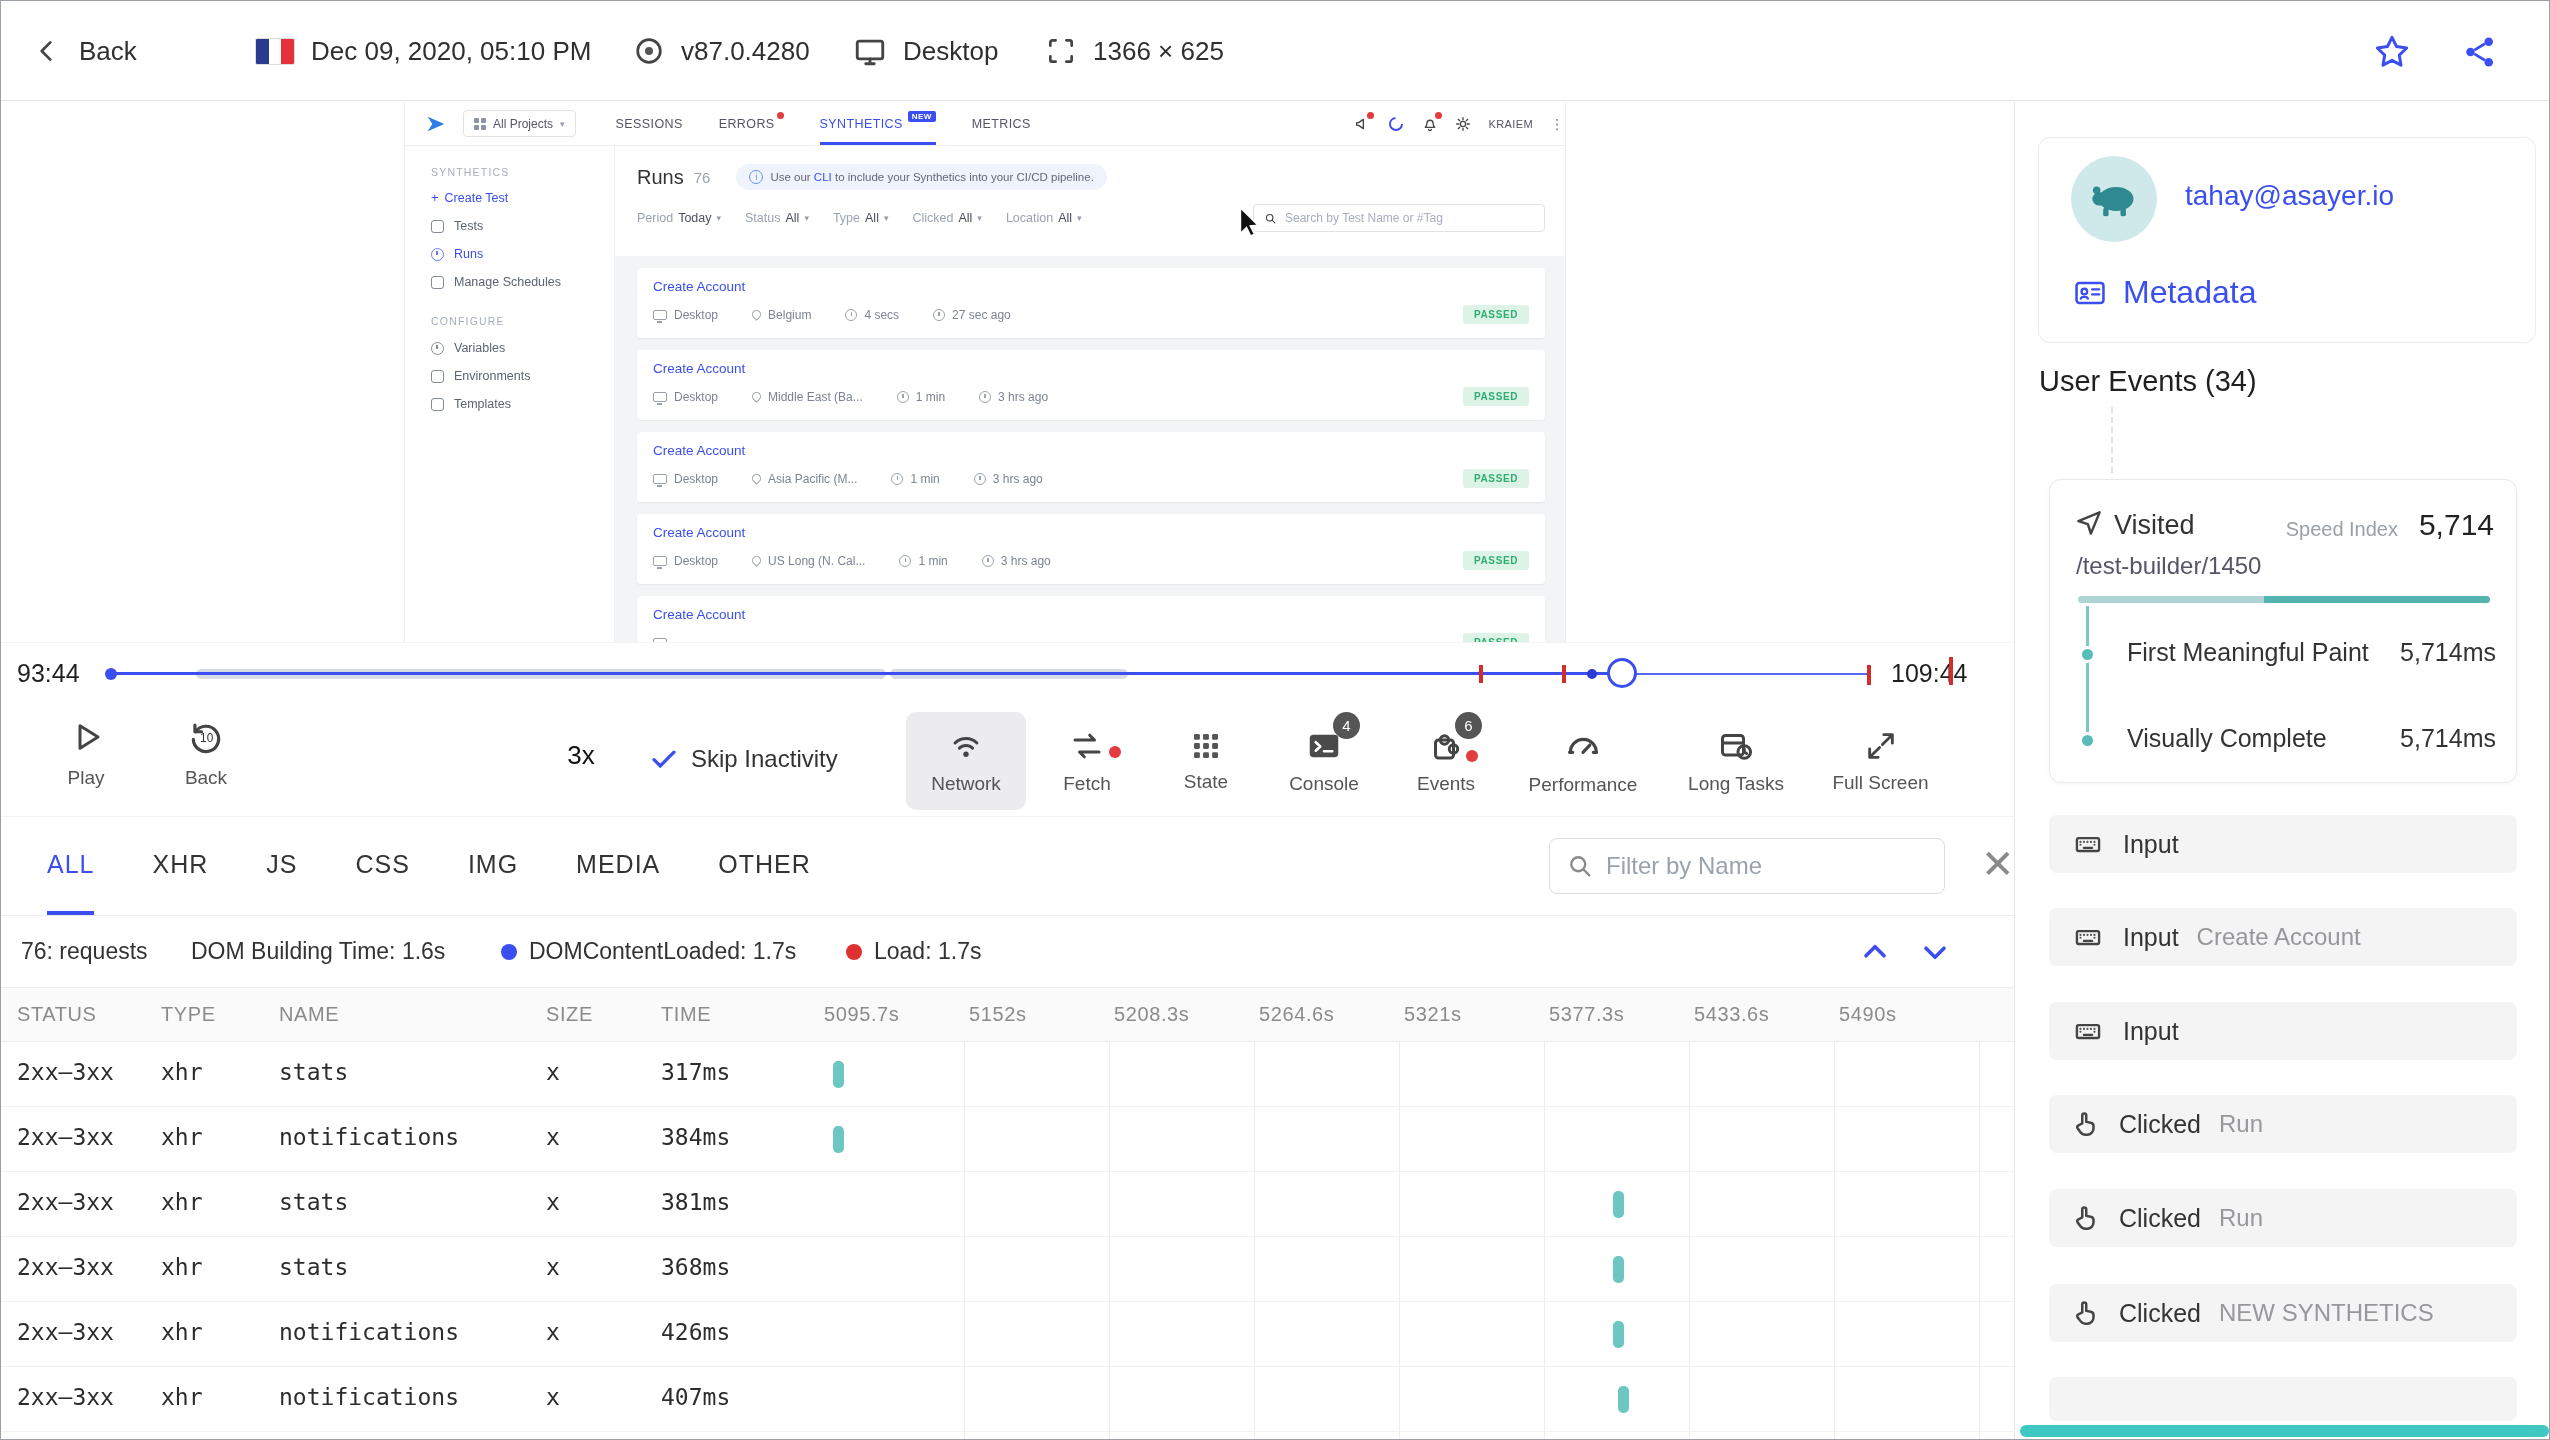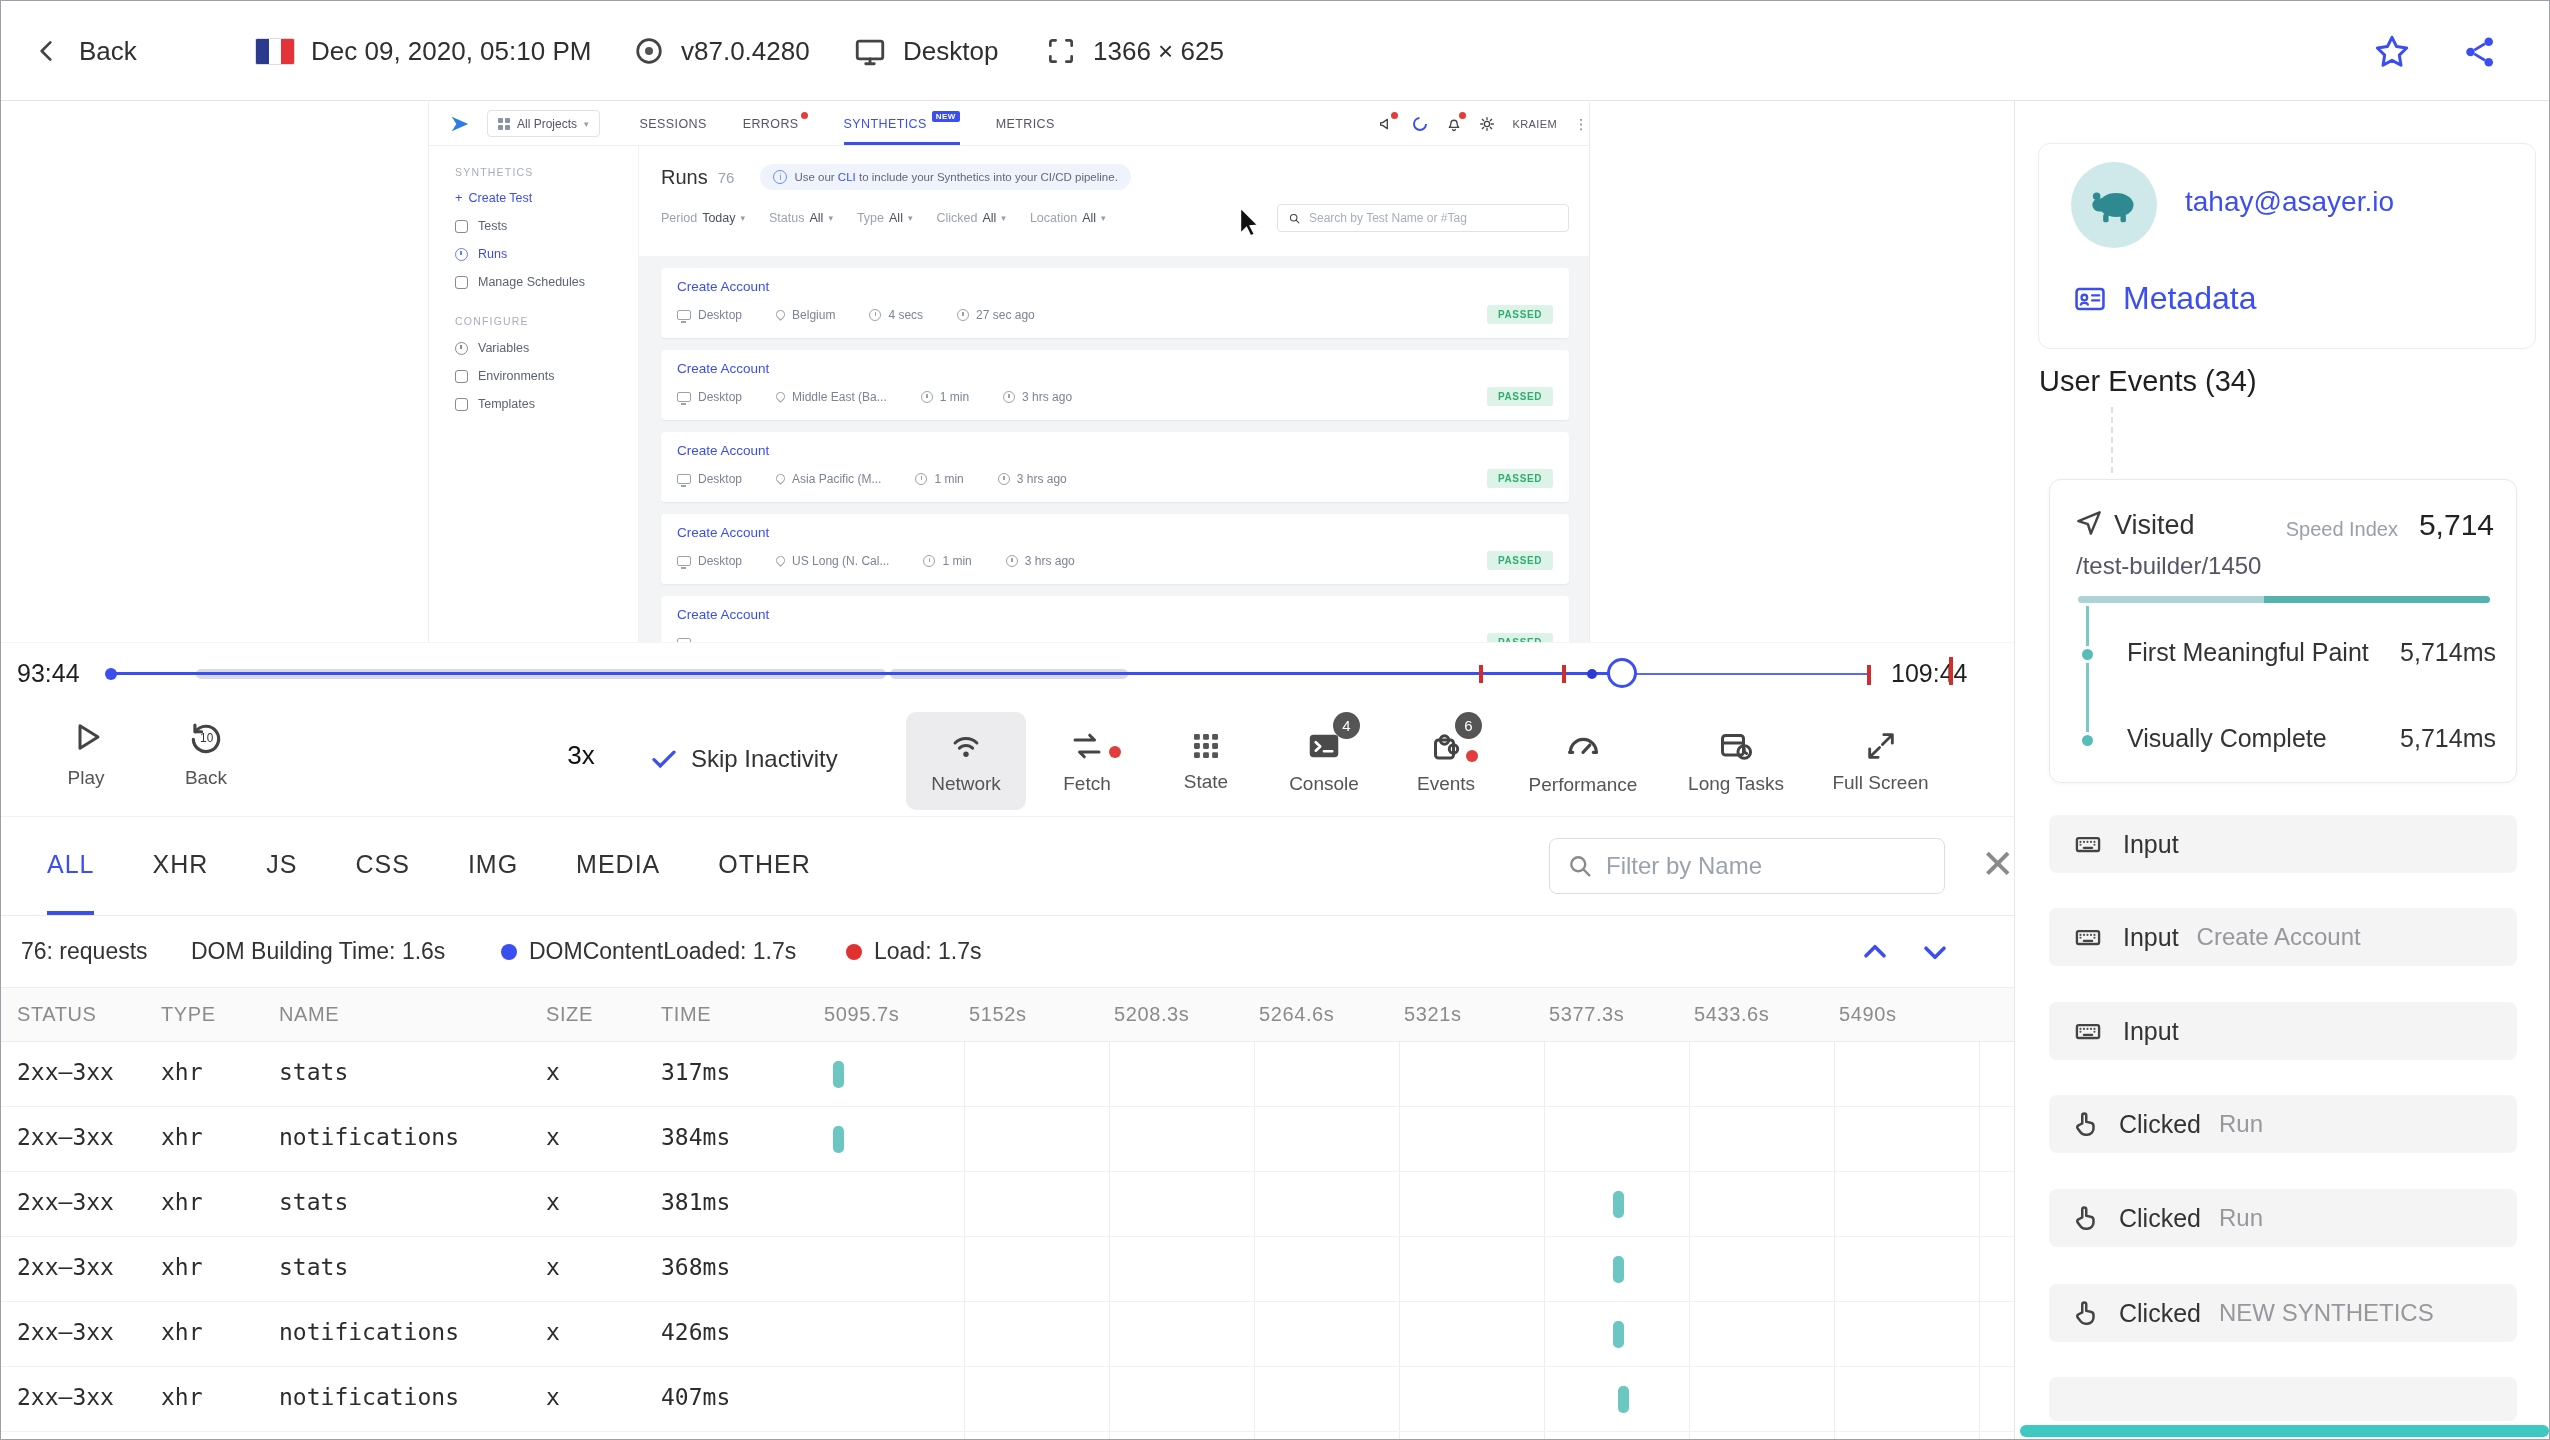--- a/index.html
+++ b/index.html
@@ -16,21 +16,21 @@
 .flagbox{width:40px;height:27px;border:1px solid #ddd;border-radius:2px;overflow:hidden;display:flex}
 .flagbox i{flex:1}
 .tb-ic{display:flex;align-items:center;justify-content:center}
 .tbbtn{position:absolute;top:28px;width:46px;height:46px;display:flex;align-items:center;justify-content:center;cursor:pointer}
 
 
 .leftpane{position:absolute;top:101px;left:0;width:2013px;height:1339px;background:#fff}
 
 
 .viewport{position:absolute;top:0;left:0;width:2013px;height:540px;background:#fff;overflow:hidden}
-.rapp{position:absolute;left:428px;top:0;width:1160px;height:540px;background:#0ea5e9;box-shadow:0 0 0 1px #ececec;font-size:13px;color:#445;overflow:hidden}
+.rapp{position:absolute;left:404px;top:0;width:1160px;height:540px;background:#0ea5e9;box-shadow:0 0 0 1px #ececec;font-size:13px;color:#445;overflow:hidden}
 .rnav{position:absolute;top:0;left:0;right:0;height:44px;border-bottom:1px solid #efefef;display:flex;align-items:center;background:#fff}
 .rlogo{margin-left:20px}
 .rproj{margin-left:16px;display:flex;align-items:center;gap:7px;border:1px solid #e2e2e2;border-radius:4px;height:27px;padding:0 10px;font-size:12px;color:#556}
 .gridic{display:inline-grid;grid-template-columns:5px 5px;gap:2px}
 .gridic i{width:5px;height:5px;background:#8a93a3;border-radius:1px}
 .chev{font-size:9px;color:#99a;font-style:normal}
 .rtabs{display:flex;align-items:center;gap:36px;margin-left:40px;height:100%}
 .rtab{position:relative;display:flex;align-items:center;height:100%;font-size:12.5px;letter-spacing:.4px;color:#556}
 .rtab.active{color:#3b4ef0;box-shadow:inset 0 -3px 0 #3b4ef0}
 .newb{background:#3b4ef0;color:#fff;font-size:8px;padding:1px 4px;border-radius:2px;margin-left:5px;transform:translateY(-7px)}
@@ -114,21 +114,21 @@
 .nhead span{position:absolute;top:15px}
 .nbody{position:absolute;top:54px;left:0;right:0;bottom:0}
 .nrow{position:absolute;left:0;right:0;height:65px;border-bottom:1px solid #f1f1f1;font-family:"DejaVu Sans Mono",monospace;font-size:23px;color:#2c2c2c;cursor:pointer}
 .nrow span{position:absolute;top:17px}
 .c1{left:16px}.c2{left:160px}.c3{left:278px}.c4{left:545px}.c5{left:660px}
 .wf{position:absolute;left:818px;right:0;top:0;height:100%}
 .wbar{position:absolute;top:19px;width:11px;height:27px;border-radius:5px;background:#6cc6c2}
 
 
 .sidebar{position:absolute;left:2013px;top:100px;width:537px;height:1340px;border-left:1px solid #e7e7e7;background:#fff;overflow:hidden}
-.ucard{position:absolute;left:23px;top:42px;width:498px;height:206px;border:1px solid #ececec;border-radius:12px}
+.ucard{position:absolute;left:23px;top:36px;width:498px;height:206px;border:1px solid #ececec;border-radius:12px}
 .avatar{position:absolute;left:32px;top:18px;width:86px;height:86px;border-radius:50%;background:#cfe9ea;display:flex;align-items:center;justify-content:center}
 .email{position:absolute;left:146px;top:42px;font-size:28px;color:#3b4ef0}
 .metarow{position:absolute;left:34px;top:136px;display:flex;align-items:center;gap:16px;color:#3b4ef0;font-size:32px;cursor:pointer}
 .evtitle{position:absolute;left:24px;top:264px;font-size:29px;color:#1f1f1f}
 .conn{position:absolute;left:96px;top:306px;height:66px;border-left:2px dashed #e0e0e0}
 .vcard{position:absolute;left:34px;top:378px;width:468px;height:304px;border:1px solid #e9e9e9;border-radius:12px;background:#fff;box-shadow:0 1px 4px rgba(0,0,0,.04);cursor:pointer}
 .vlabel{position:absolute;left:64px;top:30px;font-size:27px;color:#333}
 .silabel{position:absolute;right:118px;top:38px;font-size:20px;color:#98a0a8}
 .sival{position:absolute;right:22px;top:28px;font-size:30px;color:#222}
 .vpath{position:absolute;left:26px;top:72px;font-size:24px;color:#556}

